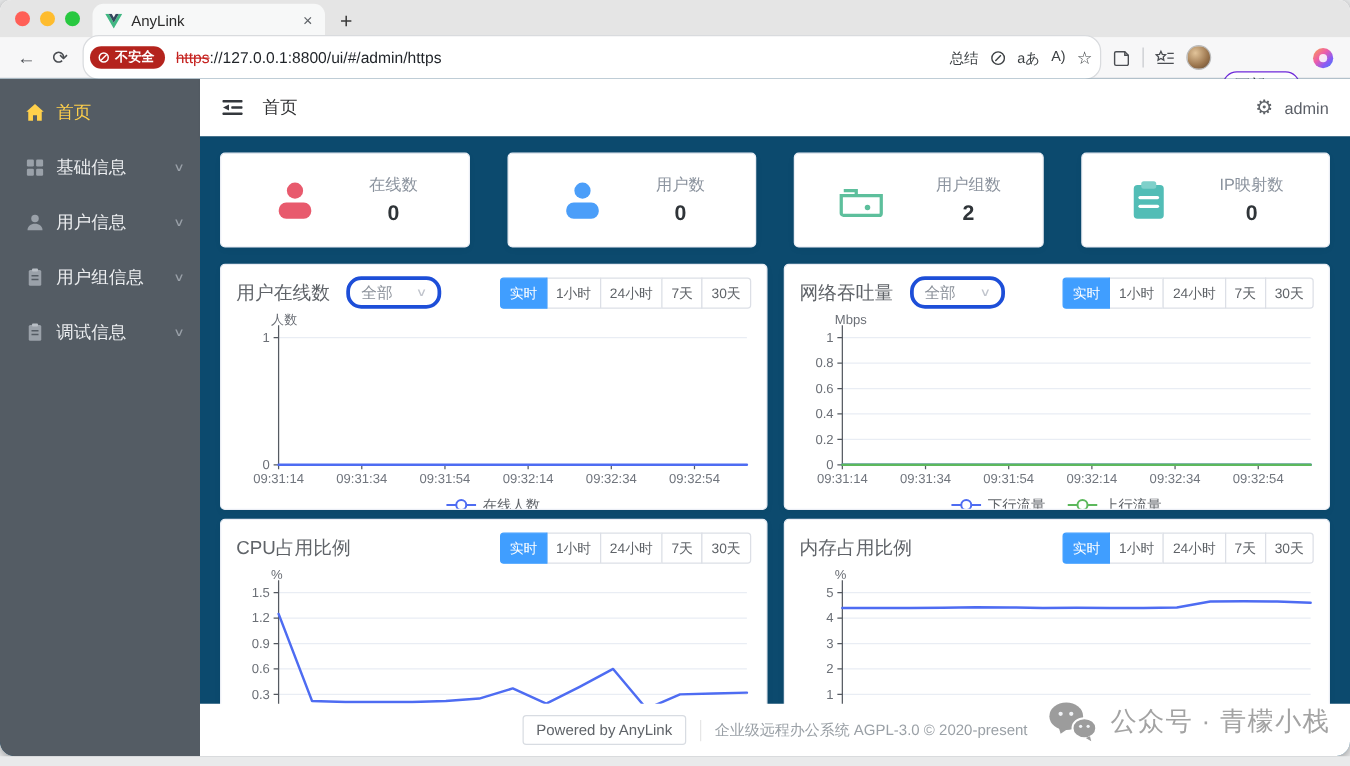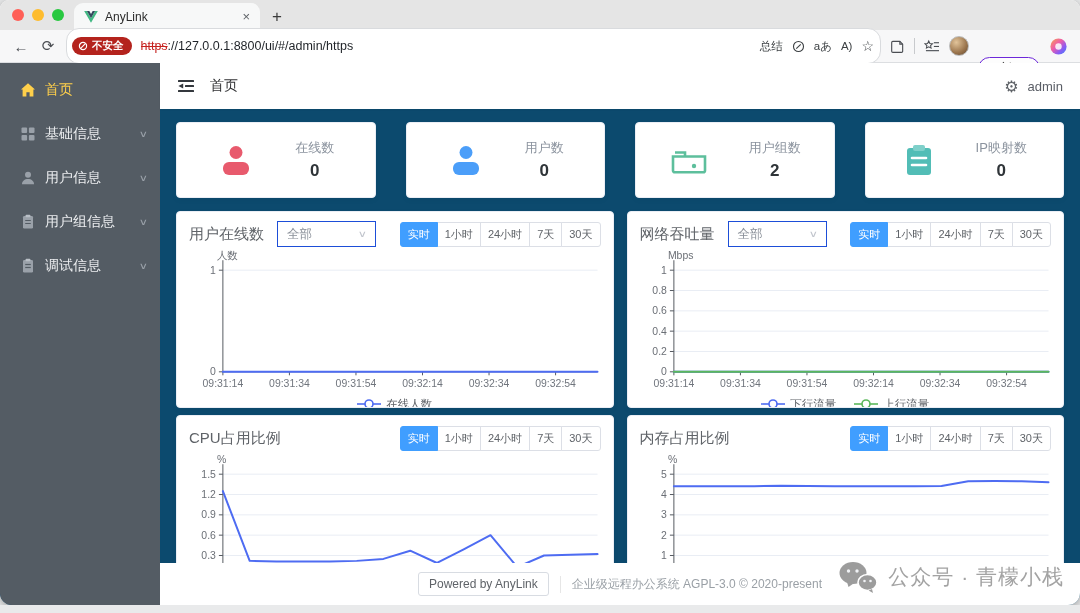--- a/index.html
+++ b/index.html
@@ -59,21 +59,21 @@
   .c-label { font-size:13px; color:#8b939e; text-align:center; }
   .c-val { font-size:17px; font-weight:bold; color:#2f3438; text-align:center; margin-top:4px; }
 
   .panels { display:grid; grid-template-columns:1fr 1fr; gap:13px; margin-top:13px; }
   .panels.row2 { margin-top:7px; }
   .panel { background:#fff; border:1px solid #ebeef5; border-radius:4px; padding:8px 12px 0;
            height:197px; overflow:hidden; box-shadow:0 2px 6px rgba(0,0,0,.04); }
   .panels.row2 .panel { height:190px; }
   .panel-head { display:flex; align-items:center; height:28px; }
   .p-title { font-size:15px; color:#5f6368; }
-  .psel { width:99px; height:26px; border:1px solid #1d4ed8; border-radius:0; margin-left:13px;
+  .psel { width:76px; height:26px; border:3px solid #1d4ed8; border-radius:12px; margin-left:13px;
           display:flex; align-items:center; padding:0 9px; font-size:12.5px; color:#8a9099; }
   .psel .caret { margin-left:auto; font-size:9px; color:#c0c4cc; transform:scaleX(1.4); }
   .btn-group { margin-left:auto; display:flex; }
   .tbtn { padding:4px 7px; font-size:11px; border:1px solid #dcdfe6; background:#fff; color:#5f6368;
           margin-left:-1px; font-family:inherit; cursor:default; white-space:nowrap; }
   .tbtn:first-child { border-radius:3px 0 0 3px; margin-left:0; }
   .tbtn:last-child { border-radius:0 3px 3px 0; }
   .tbtn.active { background:#409eff; border-color:#409eff; color:#fff; position:relative; }
   svg.chart { display:block; width:100%; height:146px; margin-top:2px; }
   .legend { display:flex; justify-content:center; align-items:center; gap:18px; height:16px;

